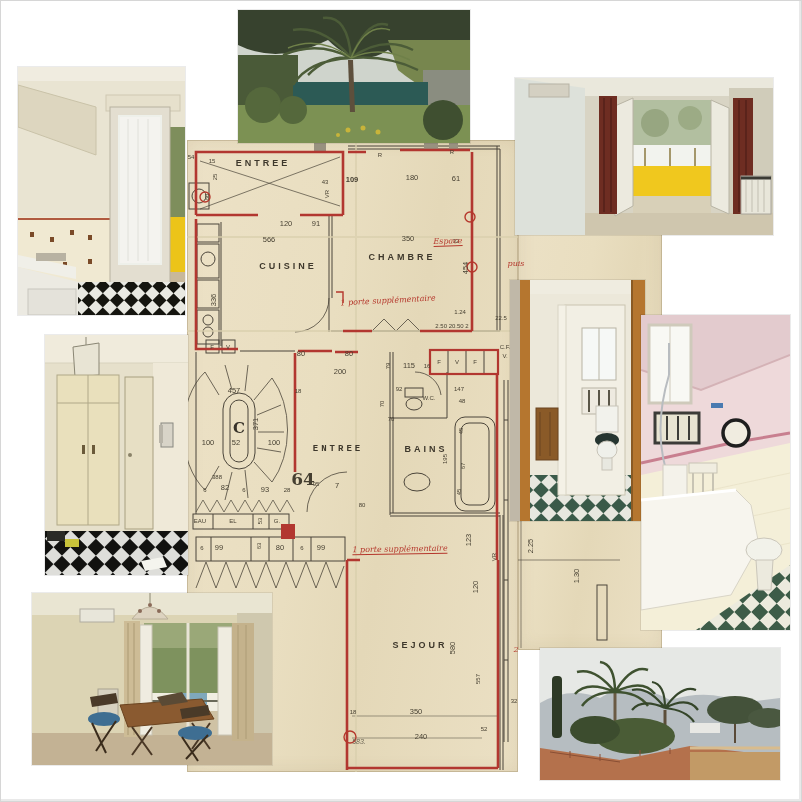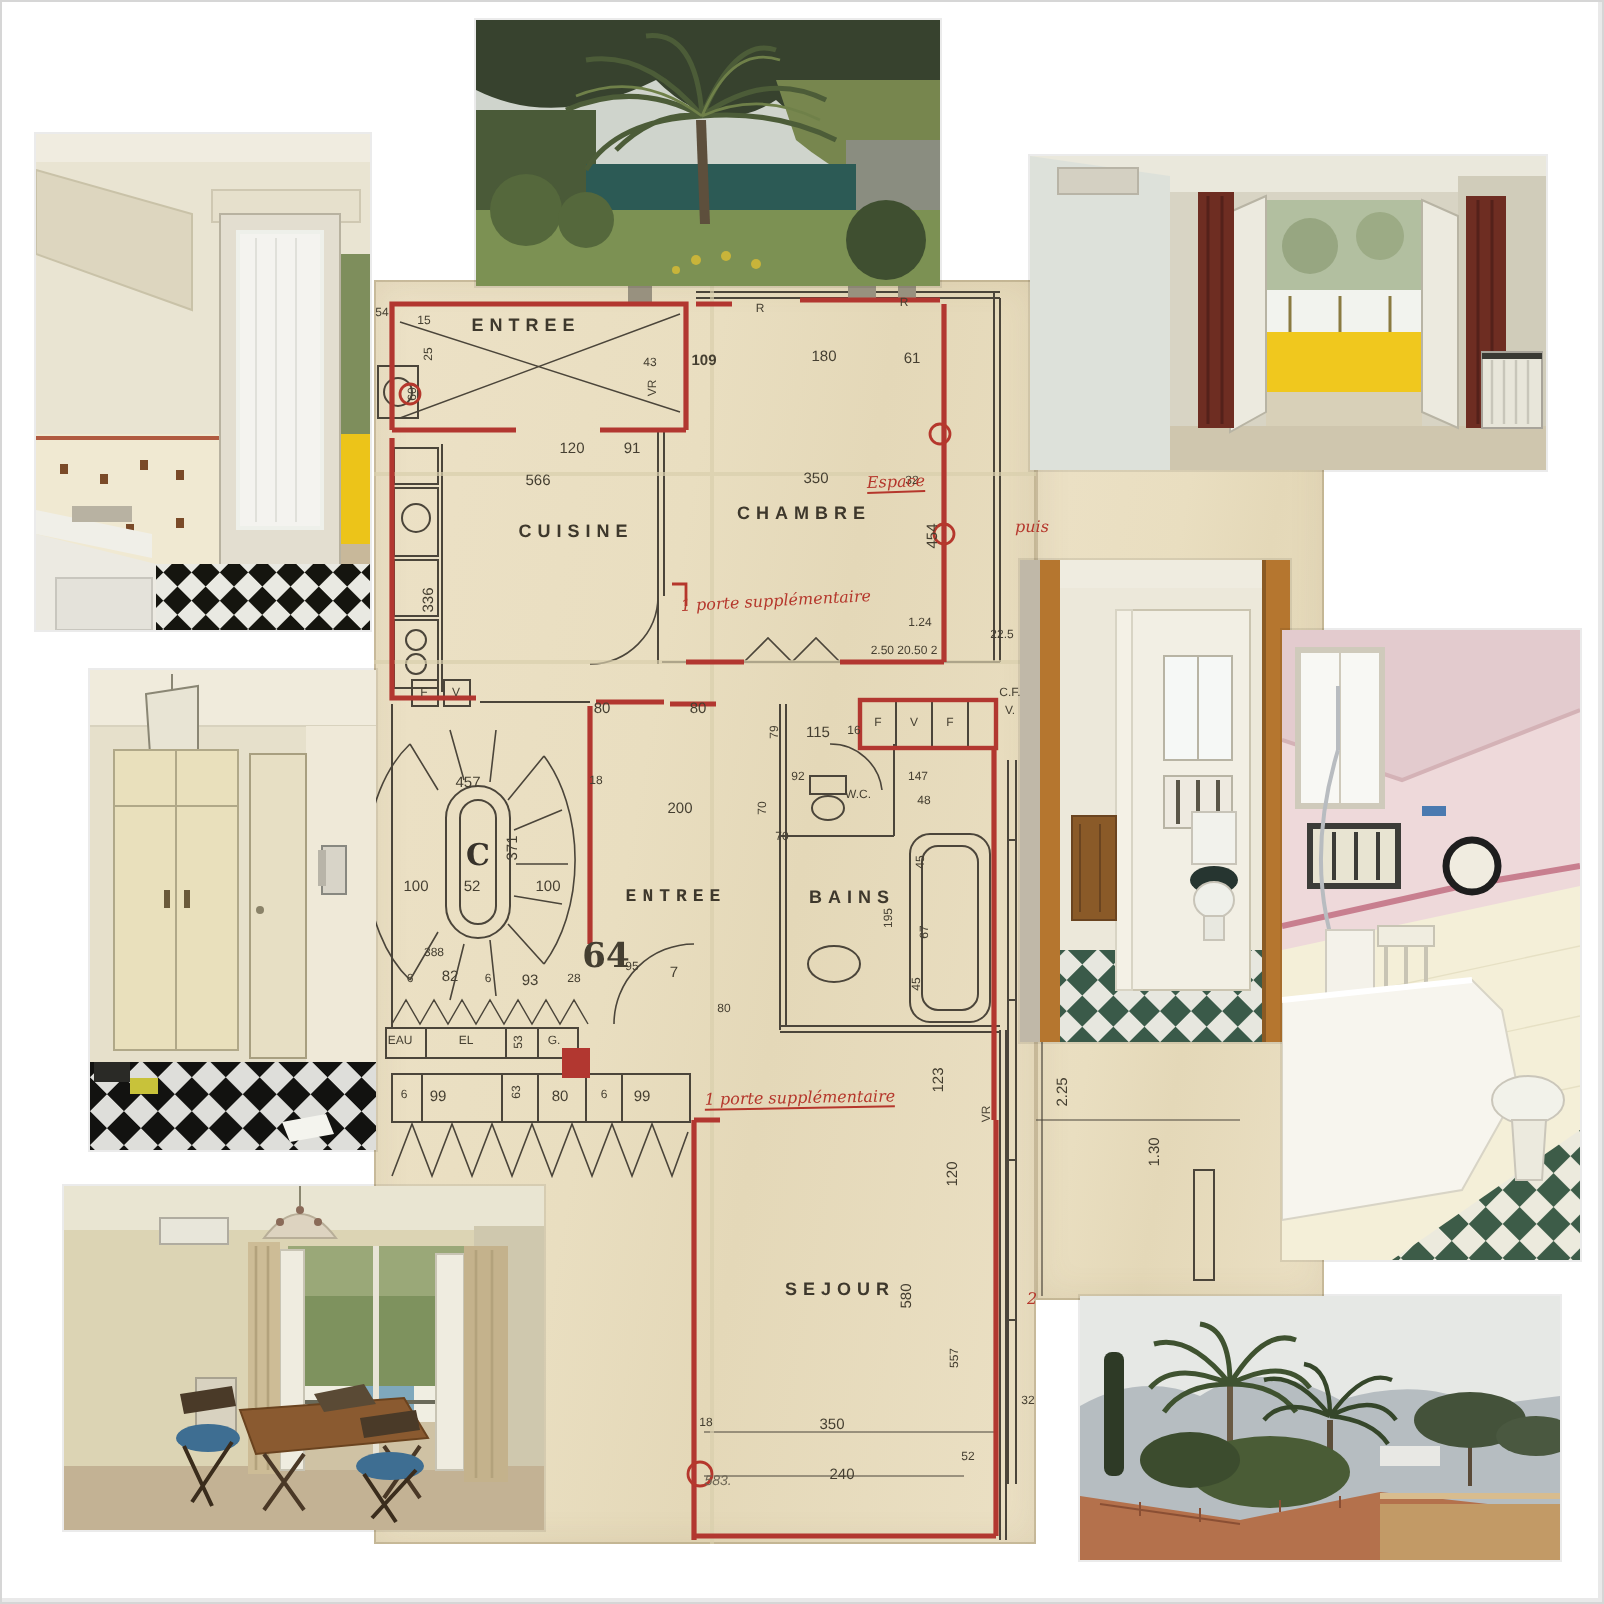--- a/index.html
+++ b/index.html
@@ -140,21 +140,21 @@
       <span class="plbl c-tiny" style="left: 439px; top: 362px;">F</span>
       <span class="plbl c-tiny" style="left: 457px; top: 362px;">V</span>
       <span class="plbl c-tiny" style="left: 475px; top: 362px;">F</span>
       <span class="plbl c-tiny" style="left: 212px; top: 347px;">F</span>
       <span class="plbl c-tiny" style="left: 228px; top: 347px;">V</span>
       <span class="plbl c-tiny" style="left: 388px; top: 366px; transform: translate(-50%, -50%) rotate(-90deg);">79</span>
       <span class="plbl c-dim" style="left: 409px; top: 366px;">115</span>
       <span class="plbl c-tiny" style="left: 427px; top: 366px;">16</span>
       <span class="plbl c-dim" style="left: 234px; top: 391px;">457</span>
       <span class="plbl c-tiny" style="left: 298px; top: 391px;">18</span>
-      <span class="plbl c-dim" style="left: 340px; top: 404px; text-align: center;">200</span>
+      <span class="plbl c-dim" style="left: 340px; top: 372px; text-align: center;">200</span>
       <span class="plbl c-tiny" style="left: 399px; top: 389px;">92</span>
       <span class="plbl c-tiny" style="left: 459px; top: 389px;">147</span>
       <span class="plbl c-tiny" style="left: 382px; top: 404px; transform: translate(-50%, -50%) rotate(-90deg);">70</span>
       <span class="plbl c-tiny" style="left: 391px; top: 419px;">70</span>
       <span class="plbl c-tiny" style="left: 462px; top: 401px;">48</span>
       <span class="plbl c-stair" style="left: 239px; top: 428px;">C</span>
       <span class="plbl c-dim" style="left: 256px; top: 424px; transform: translate(-50%, -50%) rotate(-90deg);">371</span>
       <span class="plbl c-dim" style="left: 208px; top: 443px;">100</span>
       <span class="plbl c-dim" style="left: 236px; top: 443px;">52</span>
       <span class="plbl c-dim" style="left: 274px; top: 443px;">100</span>

